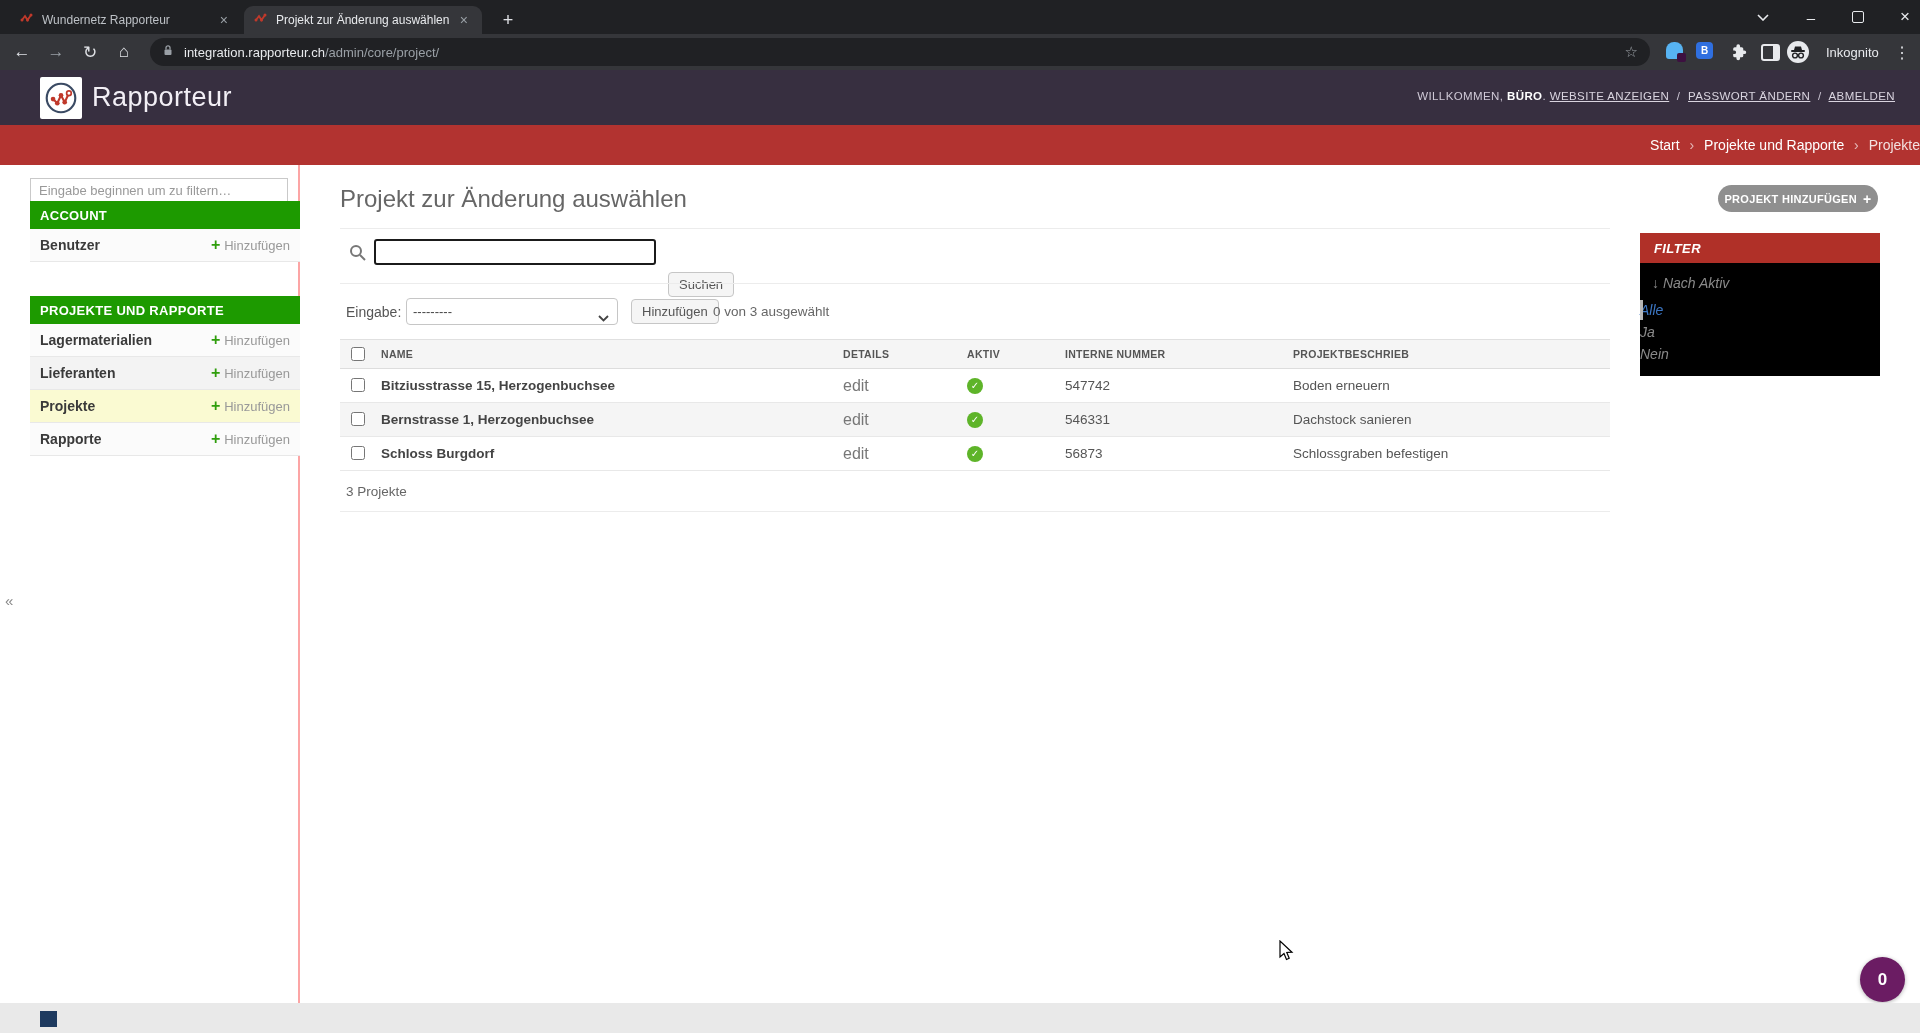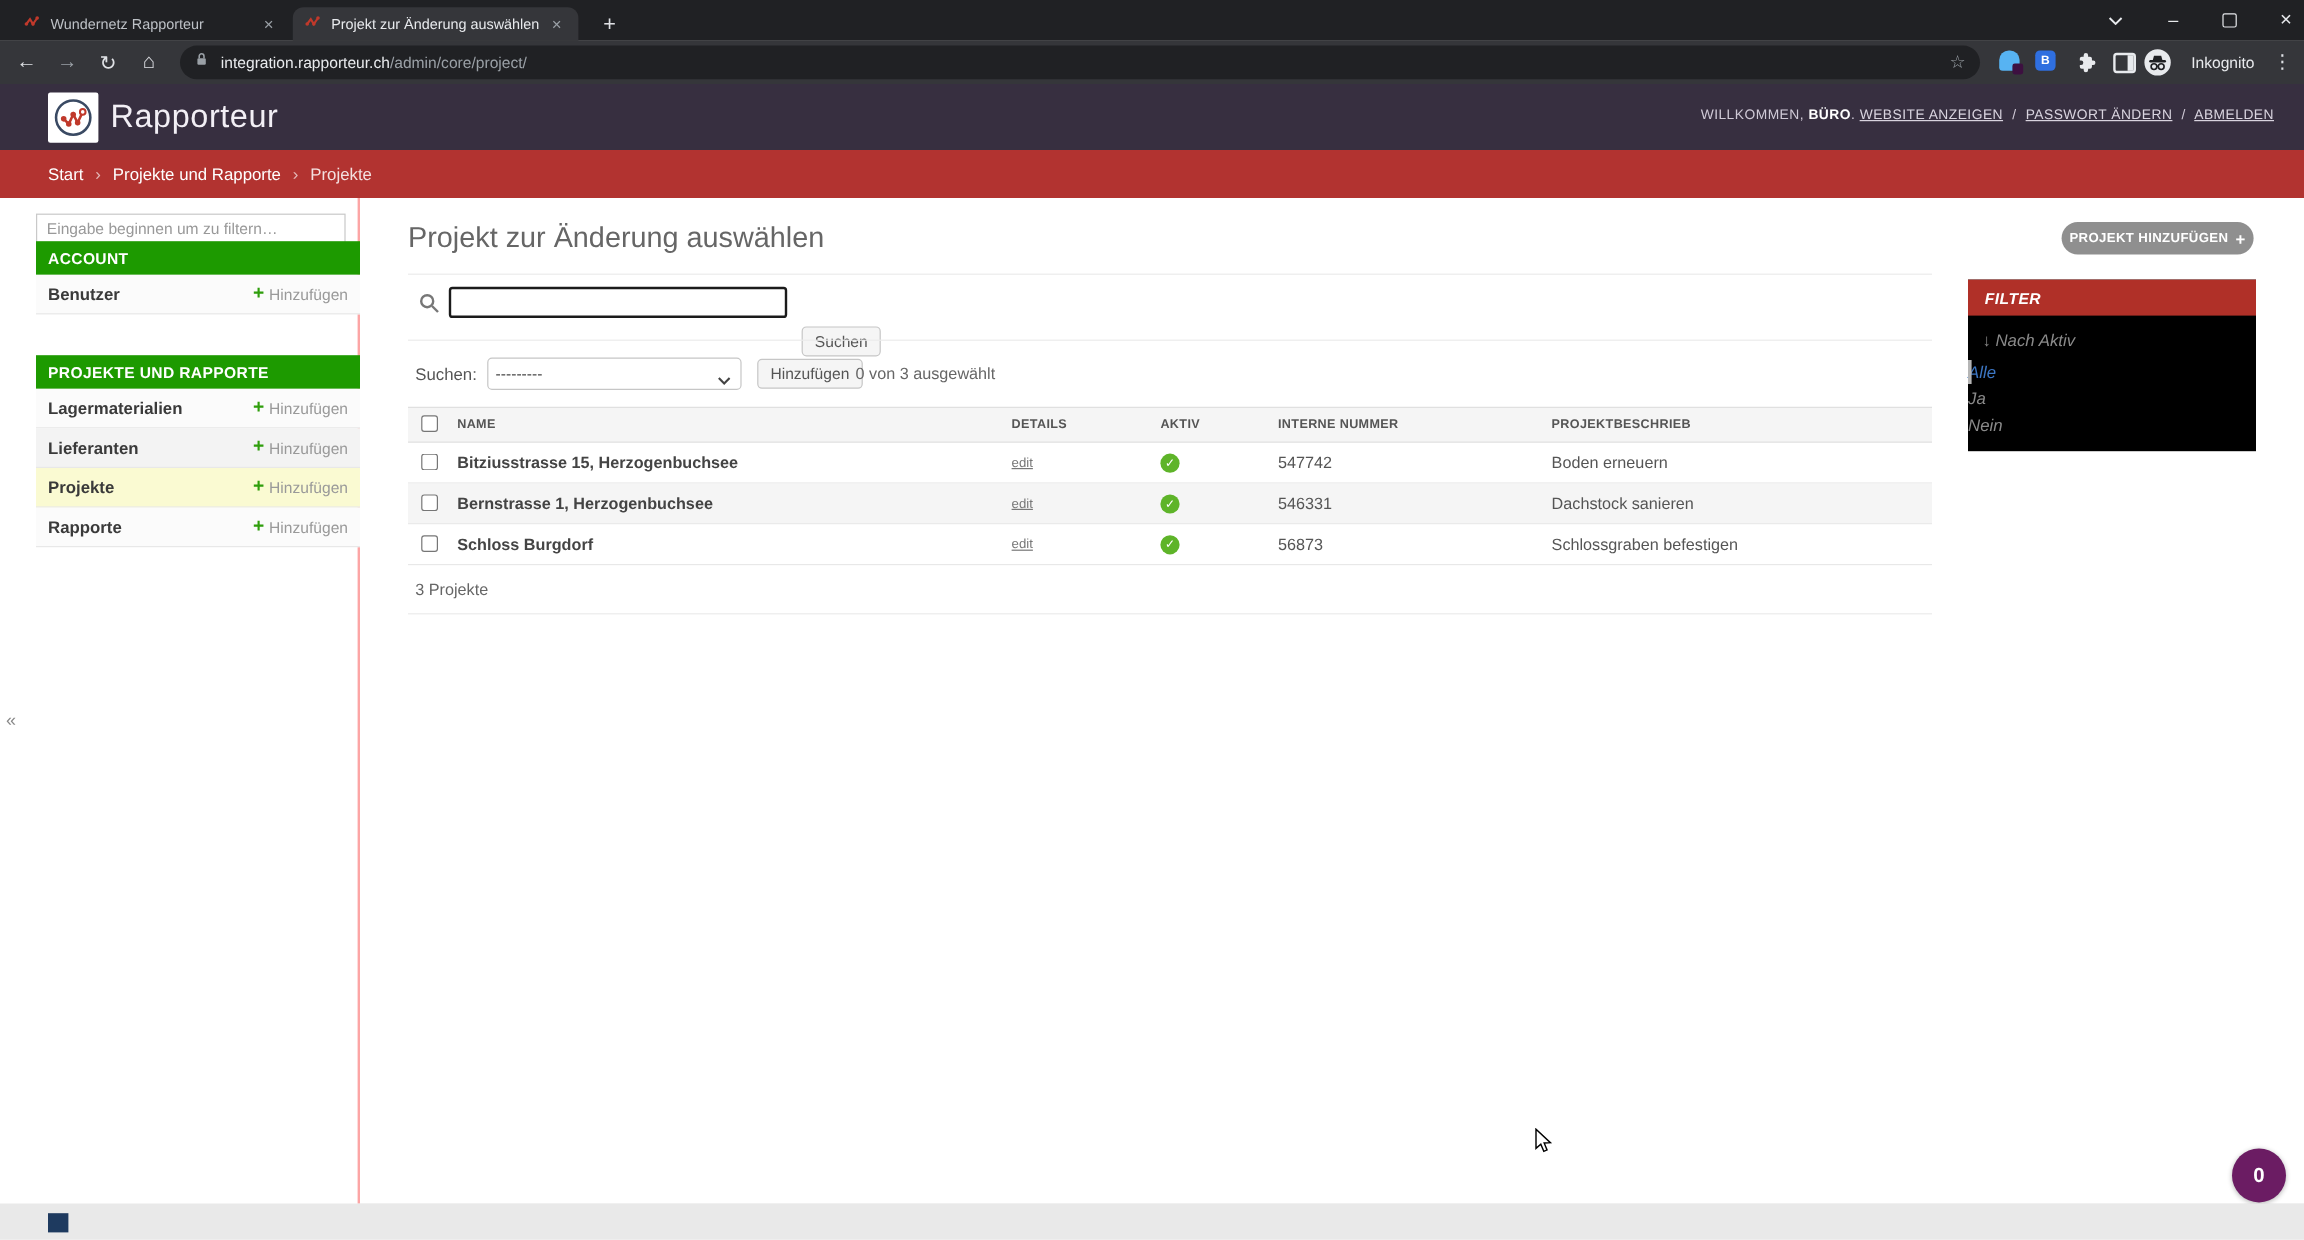--- a/index.html
+++ b/index.html
@@ -48,21 +48,21 @@
   .appheader{position:absolute;left:0;top:70px;width:1920px;height:55px;background:#372f40;}
   .logo-box{position:absolute;left:40px;top:7px;width:42px;height:42px;background:#fff;border-radius:2px;display:flex;align-items:center;justify-content:center;}
   .brand{position:absolute;left:92px;top:12px;font-size:27px;color:#f2eff5;letter-spacing:0.5px;}
   .usertools{position:absolute;right:25px;top:20px;font-size:11.5px;letter-spacing:0.4px;color:#cfc9d6;}
   .usertools b{color:#fff;}
   .usertools a{color:#d9d4df;text-decoration:underline;cursor:pointer;}
   .usertools .sep{color:#cfc9d6;margin:0 4px;}
 
   
   .breadcrumbs{position:absolute;left:0;top:125px;width:1920px;height:40px;background:#b23330;line-height:40px;font-size:14px;}
-  .breadcrumbs .wrap{margin-left:40px;}
+  .breadcrumbs .wrap{margin-left:40px;text-align:right;}
   .breadcrumbs a{color:#ffffff;cursor:pointer;}
   .breadcrumbs .bsep{color:rgba(255,255,255,0.65);margin:0 6px;}
   .breadcrumbs .current{color:rgba(255,255,255,0.85);}
 
   
   .content{position:absolute;left:0;top:165px;width:1920px;height:838px;background:#ffffff;}
   .bottomstrip{position:absolute;left:0;top:1003px;width:1920px;height:30px;background:#e9e9e9;}
   .widget-sq{position:absolute;left:40px;top:8px;width:17px;height:16px;background:#1e3a5f;}
 
   
@@ -99,21 +99,21 @@
 
   .dtable{position:absolute;left:340px;top:174px;width:1270px;}
   .trow{display:grid;grid-template-columns:41px 462px 124px 98px 228px 317px;align-items:center;box-sizing:border-box;}
   .thead{height:30px;background:#f5f5f5;border-top:1px solid #e0e0e0;border-bottom:1px solid #ddd;}
   .thead .th{font-size:10.5px;font-weight:bold;color:#555;letter-spacing:0.3px;}
   .tbody-row{height:34px;border-bottom:1px solid #e8e8e8;}
   .tb-white{background:#ffffff;}
   .tb-grey{background:#f5f5f5;}
   .cb{width:14px;height:14px;margin-left:11px;}
   .cell-name{font-size:13.5px;font-weight:bold;color:#444;cursor:pointer;}
-  .cell-edit{font-size:11px;color:#777;cursor:pointer;text-decoration:underline;}
+  .cell-edit{font-size:16px;color:#777;cursor:pointer;}
   .okicon{width:16px;height:16px;border-radius:50%;background:#5eb429;color:#fff;font-size:10px;display:flex;align-items:center;justify-content:center;}
   .cell-num,.cell-desc{font-size:13.5px;color:#555;}
   .tsummary{position:absolute;left:346px;top:319px;font-size:13.5px;color:#666;}
 
   .addbtn{position:absolute;left:1718px;top:20px;width:160px;height:27px;border-radius:14px;background:#8f8f8f;color:#fff;font-size:11px;font-weight:bold;letter-spacing:0.3px;display:flex;align-items:center;justify-content:center;cursor:pointer;border:none;font-family:"Liberation Sans",sans-serif;}
   .addbtn .p{font-size:14px;margin-left:6px;font-weight:bold;}
 
   .filterpanel{position:absolute;left:1640px;top:68px;width:240px;height:143px;background:#000000;font-style:italic;}
   .fp-head{height:30px;background:#b03028;color:#fff;font-size:13px;font-weight:bold;letter-spacing:0.4px;display:flex;align-items:center;padding:0 14px;}
   .fp-group{margin:12px 0 8px 12px;font-size:14px;color:#8a8a8a;}
@@ -295,21 +295,21 @@
 
     <div class="hline l1"></div>
     <span class="search-ico"><svg width="18" height="18" viewBox="0 0 18 18">
           <circle cx="7" cy="7" r="5" stroke="#777" stroke-width="2" fill="none"></circle>
           <line x1="11" y1="11" x2="16" y2="16" stroke="#777" stroke-width="2"></line>
         </svg></span>
     <input class="search-input" value="" style="">
     <button class="btn btn-suchen">Suchen</button>
     <div class="hline l2"></div>
 
-    <div class="action-label">Suchen:</div>
+    <div class="action-label">Eingabe:</div>
     <div class="sel-wrap">
       <select><option>---------</option></select>
       <span class="sel-chev"><svg width="11" height="7" viewBox="0 0 11 7">
             <polyline points="1,1 5.5,5.5 10,1" stroke="#444" stroke-width="1.8" fill="none"></polyline>
           </svg></span>
     </div>
     <button class="btn btn-exec">Hinzufügen</button>
     <div class="sel-status">0 von 3 ausgewählt</div>
 
     <div class="dtable">

